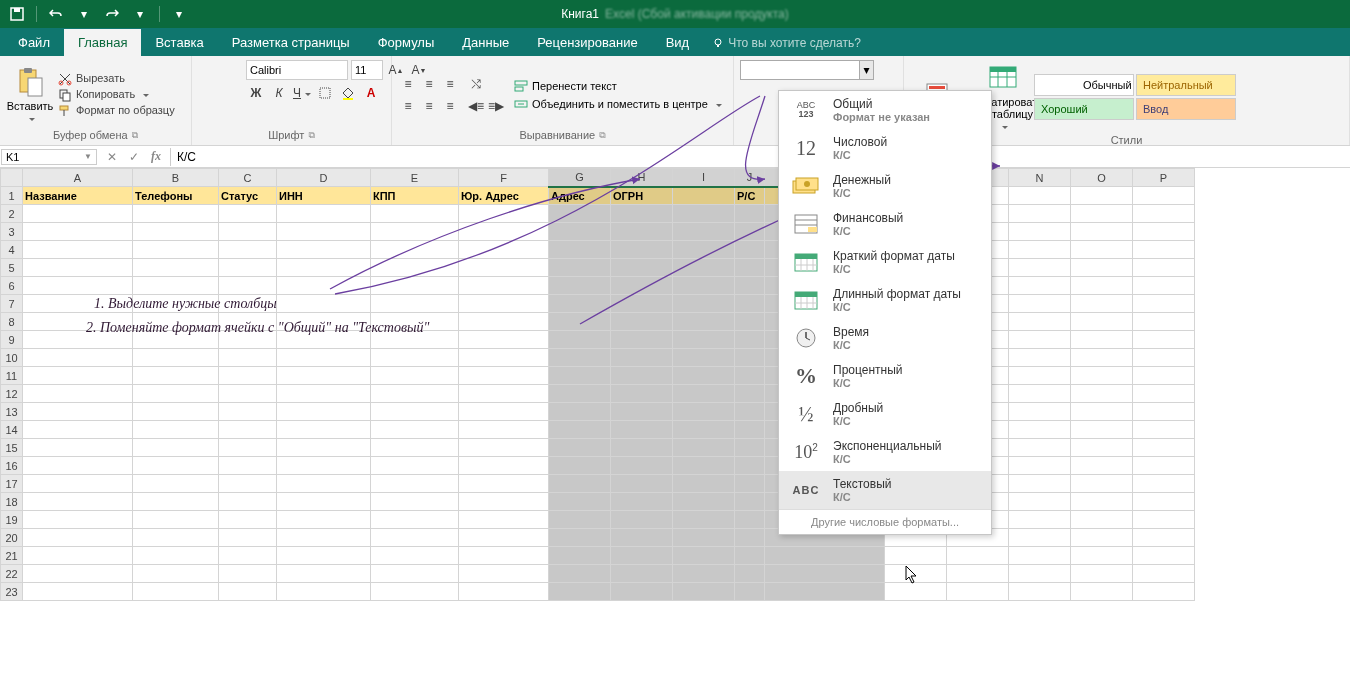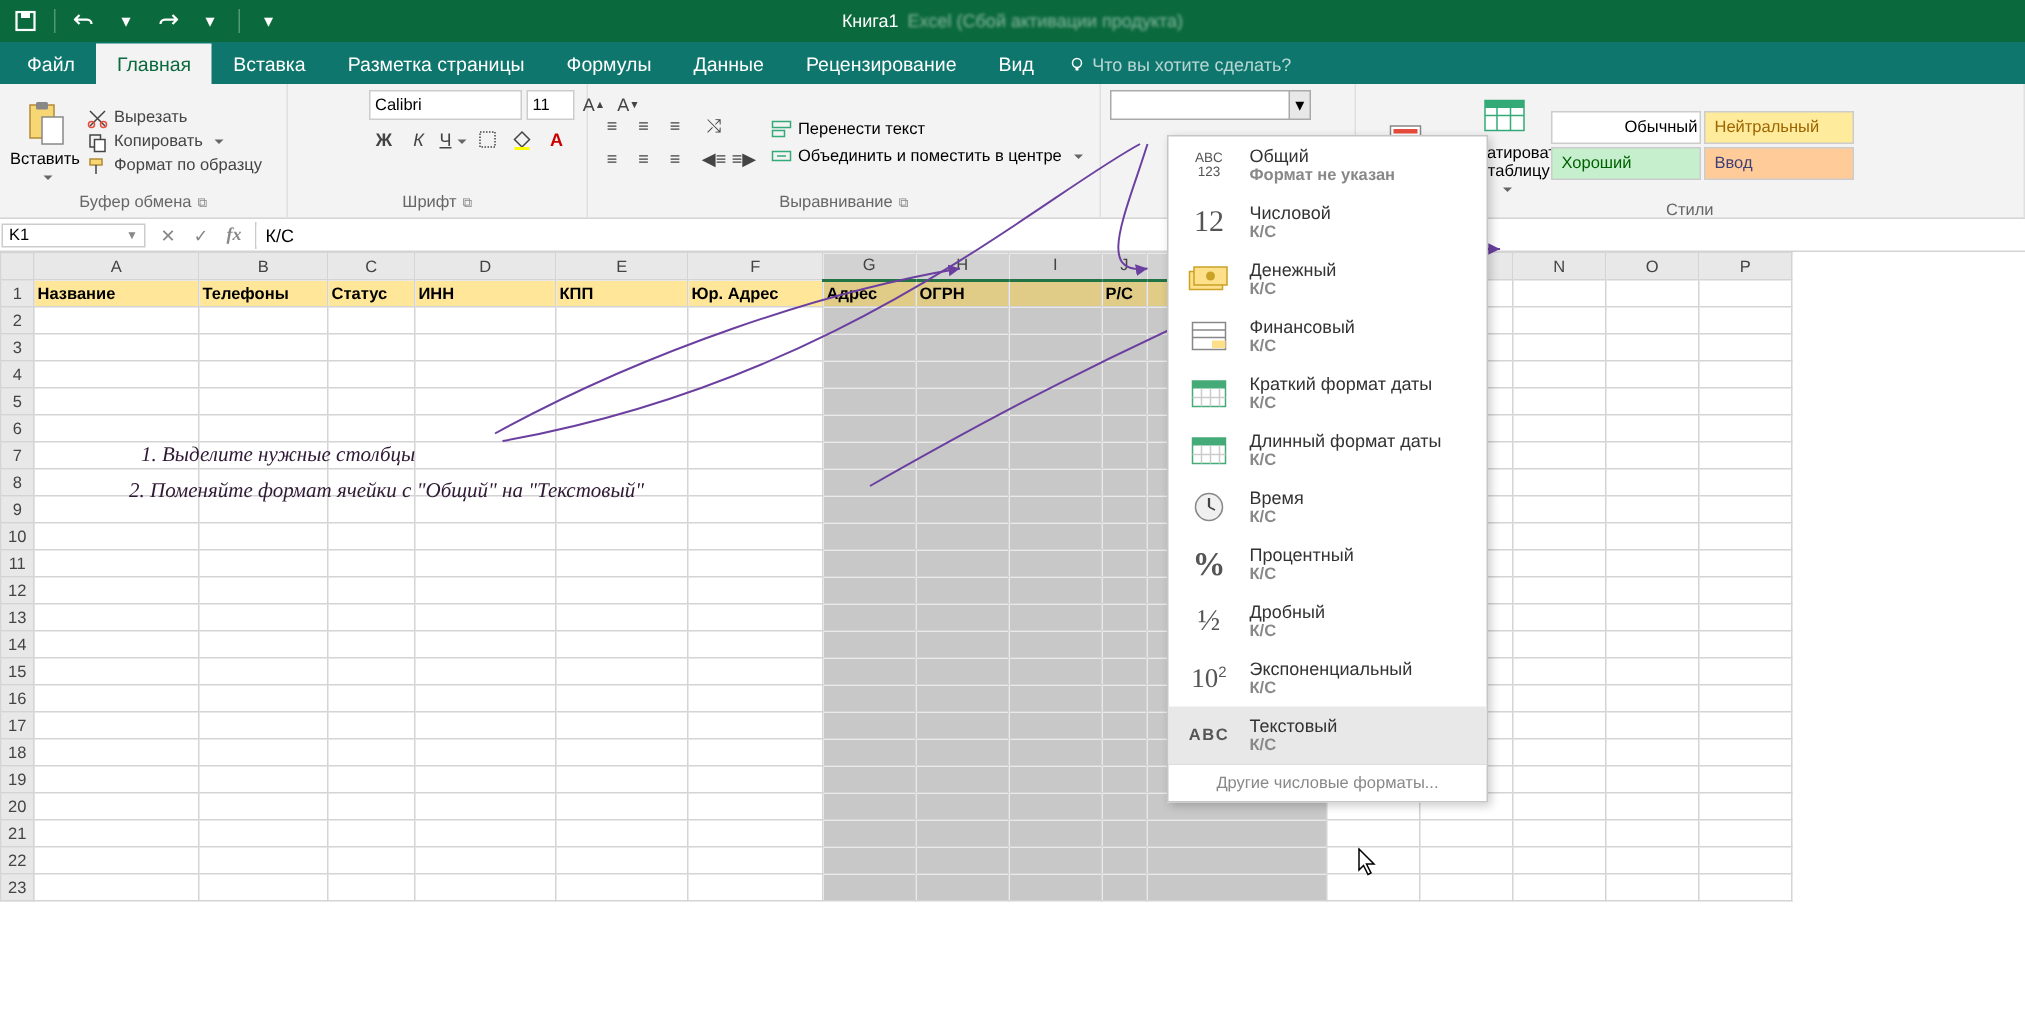--- a/index.html
+++ b/index.html
@@ -802,21 +802,21 @@
     <path d="M 580 300 C 650 260, 740 210, 895 145 C 960 155, 985 350, 940 495" stroke="#6b3fa0" stroke-width="1.3" fill="none" marker-end="url(#arr)"></path>
     <path d="M 905 142 C 950 140, 980 142, 1000 142" stroke="#6b3fa0" stroke-width="1.3" fill="none" marker-end="url(#arr)"></path>
   </svg>
 </div>
 
 <div class="fmt-menu" id="fmt-menu">
     <div class="fmt-item ">
     <div class="fmt-ico">
         <div style="font-size:9px;line-height:1;text-align:center">
           <div>ABC</div>
-          <div style="font-weight:normal">123</div>
+          <div style="font-weight:bold">123</div>
         </div>
       </div>
     <div class="fmt-txt">
         <div class="fmt-name">Общий</div>
         <div class="fmt-sample">Формат не указан</div>
       </div>
   </div>
     <div class="fmt-item ">
     <div class="fmt-ico">
         <span style="font-size:20px;font-family:serif">12</span>

